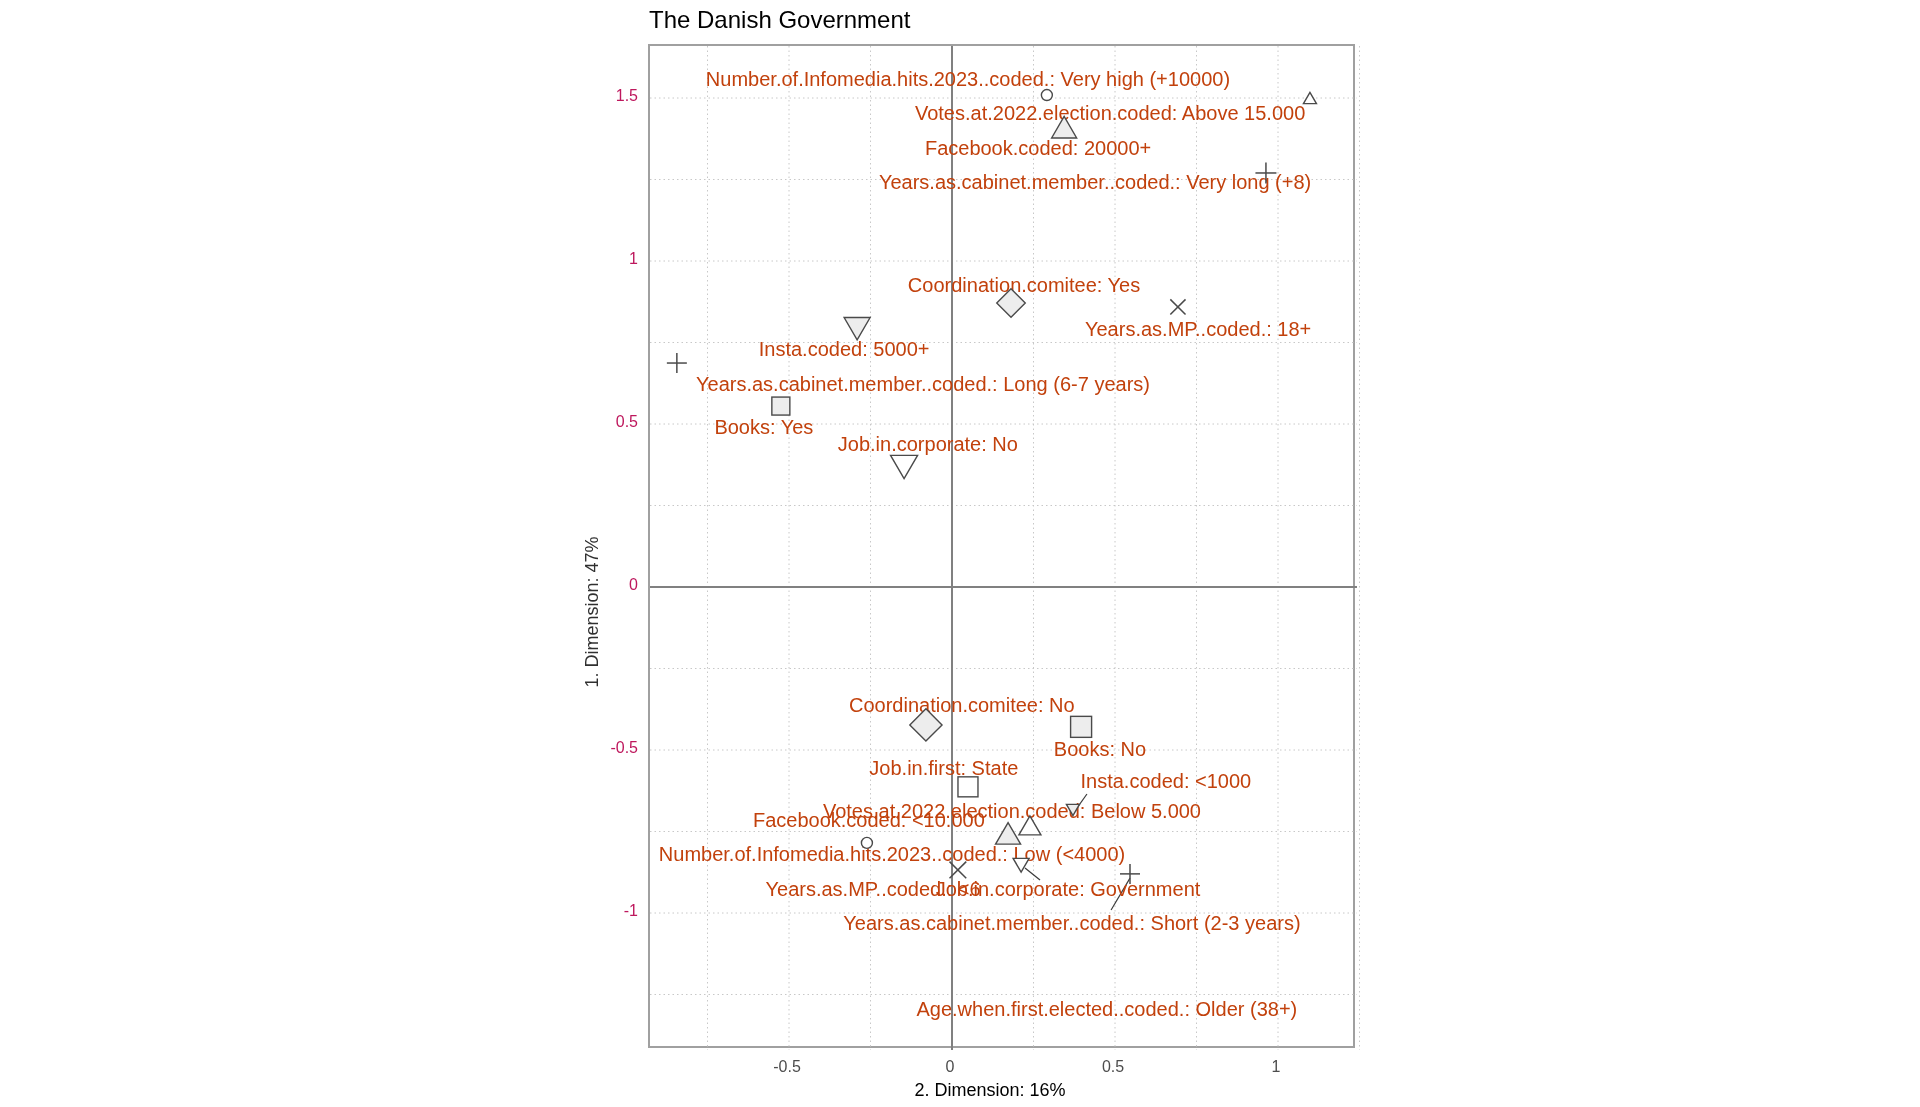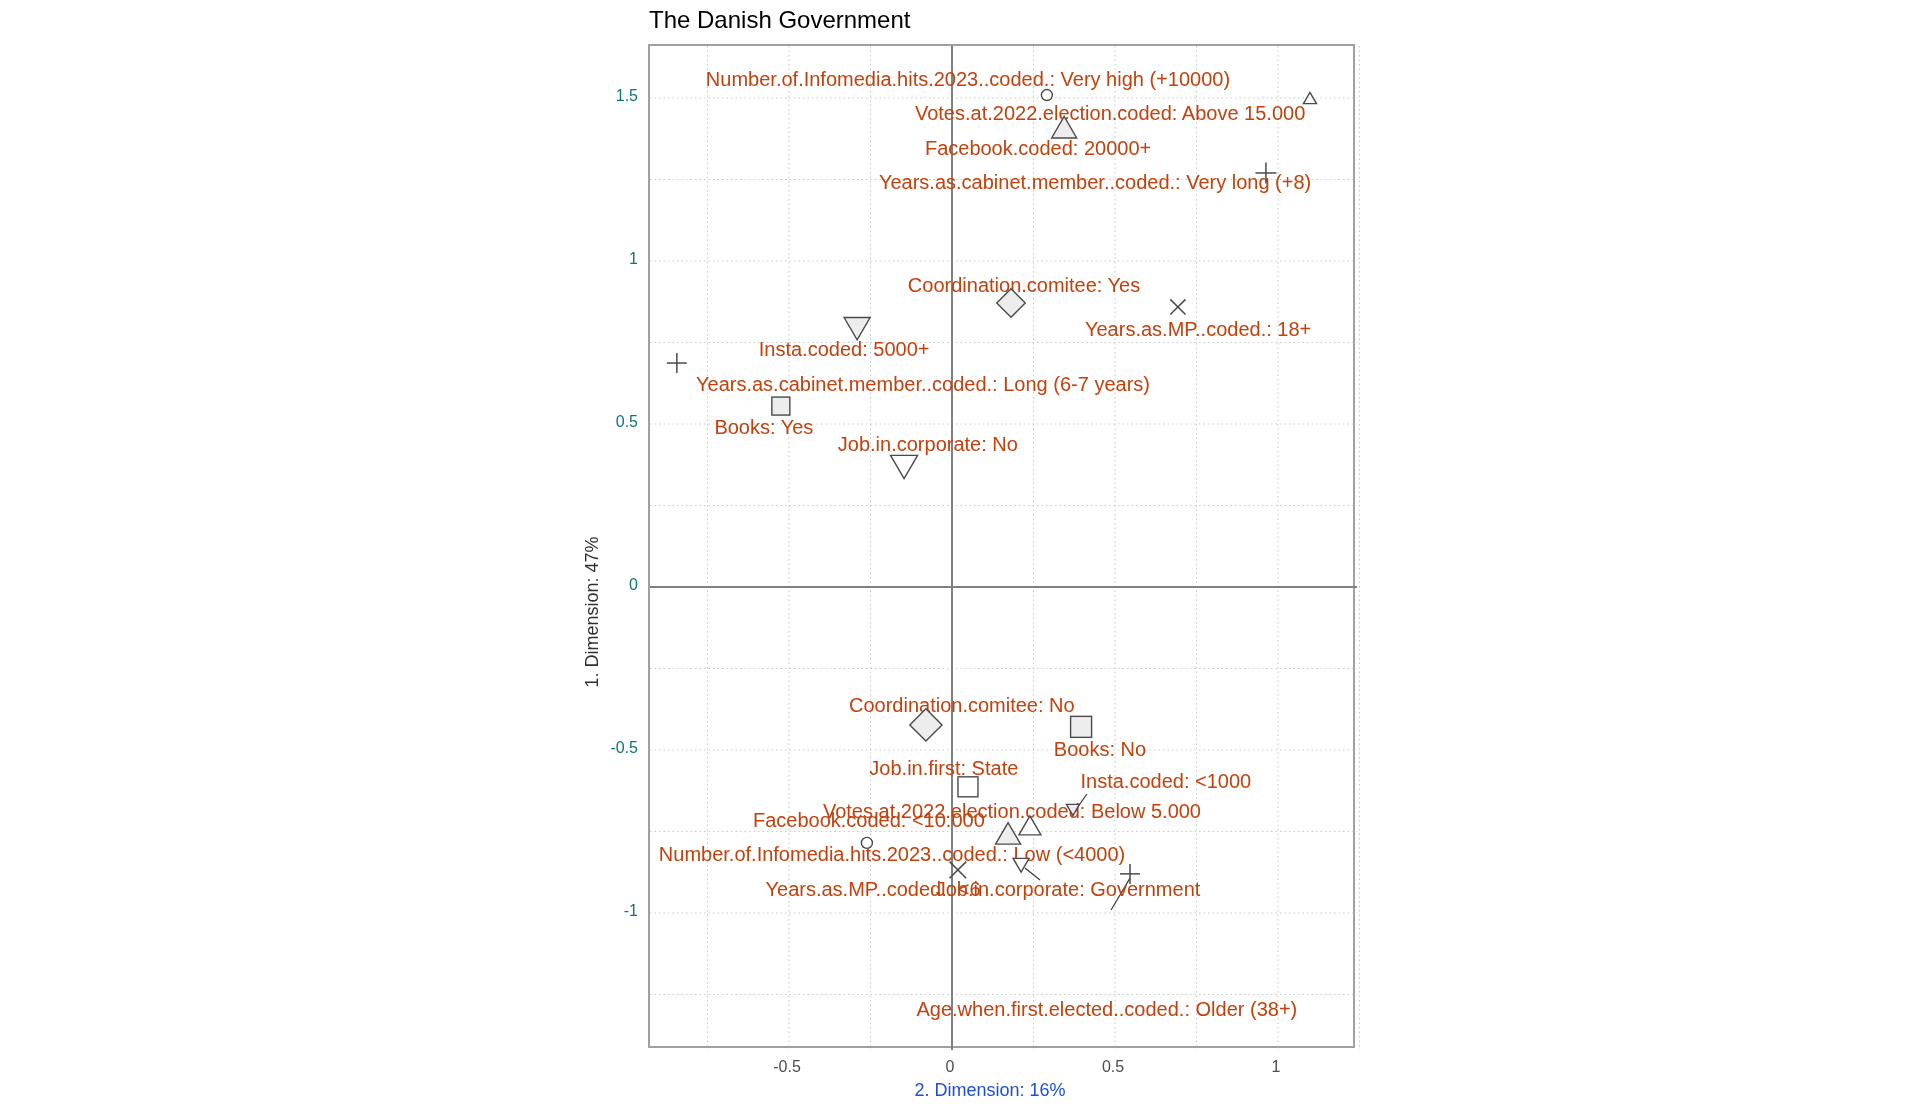--- a/index.html
+++ b/index.html
@@ -6,23 +6,23 @@
   #canvas{position:relative;width:1920px;height:1096px;background:#ffffff;overflow:hidden;
           font-family:"Liberation Sans","DejaVu Sans",sans-serif;}
   #chart-title{position:absolute;left:649px;top:6px;font-size:24px;color:#000000;white-space:nowrap;}
   #plot-panel{position:absolute;left:648px;top:44px;width:707px;height:1004px;
               border:2px solid #a0a0a0;box-sizing:border-box;background:#ffffff;}
   .layer{position:absolute;left:0;top:0;overflow:visible;}
   #label-layer{position:absolute;left:0;top:0;width:100%;height:100%;overflow:visible;}
   .pt-label{position:absolute;transform:translate(-50%,-50%);white-space:nowrap;
             font-size:20px;color:#c2410c;line-height:1;}
   .x-tick{position:absolute;transform:translateX(-50%);font-size:16px;color:#4d4d4d;white-space:nowrap;}
-  .y-tick{position:absolute;transform:translateY(-50%);font-size:16px;color:#0f766e;white-space:nowrap;text-align:right;}
+  .y-tick{position:absolute;transform:translateY(-50%);font-size:16px;color:#be185d;white-space:nowrap;text-align:right;}
   #x-axis-title{position:absolute;left:990px;top:1080px;transform:translateX(-50%);
-                font-size:18px;color:#1d4ed8;white-space:nowrap;}
+                font-size:18px;color:#000000;white-space:nowrap;}
   #y-axis-title{position:absolute;left:592px;top:612px;transform:translate(-50%,-50%) rotate(-90deg);
                 font-size:18px;color:#303030;white-space:nowrap;}
 </style>
 </head>
 <body>
 
 <div id="canvas">
   <div id="chart-title">The Danish Government</div>
   <div id="plot-panel">
     <svg id="svg-under" class="layer" width="707" height="1004">
@@ -66,20 +66,21 @@
         <div class="pt-label" style="left: 277.876px; top: 397.886px;">Job.in.corporate: No</div>
         <div class="pt-label" style="left: 263.858px; top: 659.012px; margin-left: 48px;">Coordination.comitee: No</div>
         <div class="pt-label" style="left: 450.004px; top: 703.022px; text-align: right;">Books: No</div>
         <div class="pt-label" style="left: 293.85px; top: 721.93px;">Job.in.first: State</div>
         <div class="pt-label" style="left: 515.856px; top: 734.97px;">Insta.coded: &lt;1000</div>
         <div class="pt-label" style="left: 361.984px; top: 764.962px;">Votes.at.2022.election.coded: Below 5.000</div>
         <div class="pt-label" style="left: 218.87px; top: 774.09px;">Facebook.coded: &lt;10.000</div>
         <div class="pt-label" style="left: 242.016px; top: 807.994px;">Number.of.Infomedia.hits.2023..coded.: Low (&lt;4000)</div>
         <div class="pt-label" style="left: 223.108px; top: 842.876px;">Years.as.MP..coded.: &lt;6</div>
         <div class="pt-label" style="left: 418.056px; top: 842.876px;">Job.in.corporate: Government</div>
+        <div class="pt-label" style="left: 421.968px; top: 877.106px;">Years.as.cabinet.member..coded.: Short (2-3 years)</div>
         <div class="pt-label" style="left: 456.85px; top: 962.844px;">Age.when.first.elected..coded.: Older (38+)</div>
       </div>
     <svg id="svg-over" class="layer" width="707" height="1004">
         <circle cx="396.866" cy="49.06600000000003" r="5.5" stroke="#4a4a4a" stroke-width="1.4" fill="#ffffff"></circle>
         <polygon points="653.4480000000001,57.65799999999995 666.4480000000001,57.65799999999995 659.9480000000001,46.47799999999995" stroke="#4a4a4a" stroke-width="1.4" fill="#ffffff"></polygon>
         <polygon points="401.644,91.96999999999997 426.644,91.96999999999997 414.144,70.46999999999997" stroke="#4a4a4a" stroke-width="1.4" fill="#ededed"></polygon>
         <g>
           <line x1="605.438" y1="126.98000000000002" x2="626.438" y2="126.98000000000002" stroke="#4a4a4a" stroke-width="1.5"></line>
           <line x1="615.938" y1="116.48000000000002" x2="615.938" y2="137.48000000000002" stroke="#4a4a4a" stroke-width="1.5"></line>
         </g>

